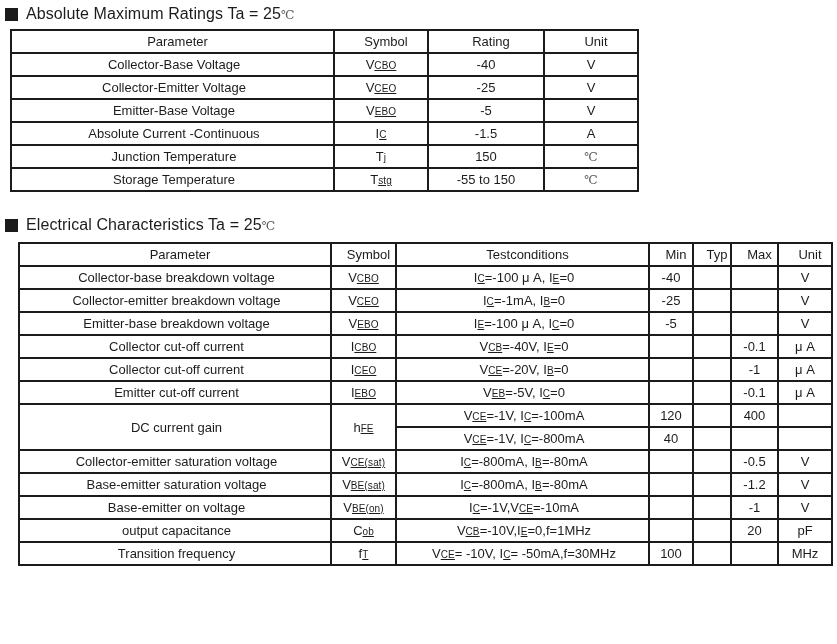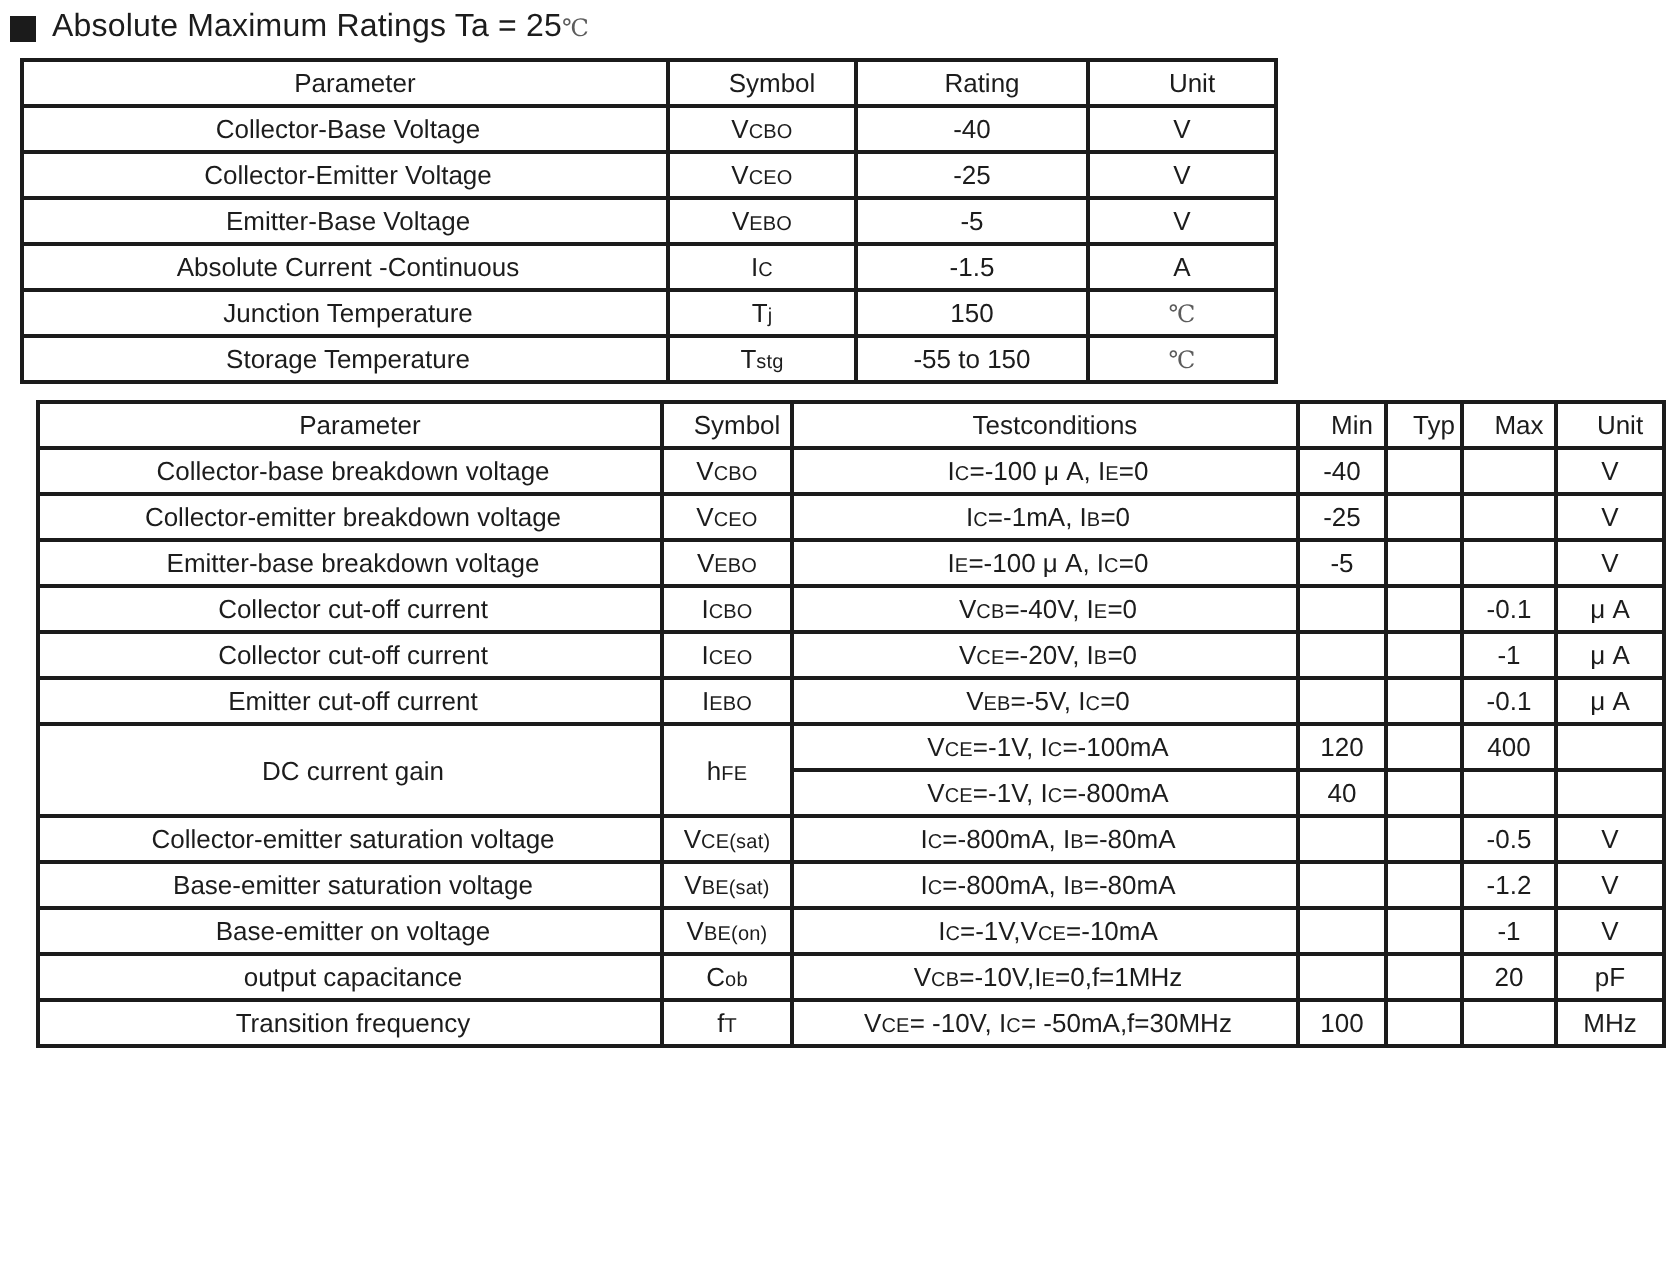--- a/index.html
+++ b/index.html
@@ -39,21 +39,21 @@
     font-weight: normal;
     height: 23px;
     padding: 0 2px;
     overflow: hidden;
     white-space: nowrap;
     color: #1c1c1c;
   }
   th { text-align: center; padding-left: 12px; }
   td.align-left { text-align: center; padding-left: 5px; }
   td.align-center { text-align: center; }
-  .sub { font-size: 10px; letter-spacing: 0.1px; }
+  .sub { font-size: 10px; letter-spacing: 0.1px; text-decoration: underline; }
   .celsius {
     font-family: "DejaVu Serif", serif;
     font-size: 12px;
     color: #5c5c5c;
   }
 </style>
 </head>
 <body>
 
 <div>
@@ -111,20 +111,24 @@
           <td class="align-left"><span>Storage Temperature</span></td>
           <td class="align-center"><span>T</span><span class="sub">stg</span><span></span></td>
           <td class="align-center"><span>-55 to 150</span></td>
           <td class="align-center"><span><span class="celsius">℃</span></span></td>
         </tr>
       </tbody>
   </table>
 </div>
 
 <div>
+  <div class="section-title" id="title2">
+    <span class="bullet"></span>
+    <span><span>Electrical Characteristics Ta = 25<span class="celsius">℃</span></span></span>
+  </div>
   <table id="table2">
     <colgroup>
         <col style="width: 312px;">
         <col style="width: 65px;">
         <col style="width: 253px;">
         <col style="width: 44px;">
         <col style="width: 38px;">
         <col style="width: 47px;">
         <col style="width: 54px;">
       </colgroup>

